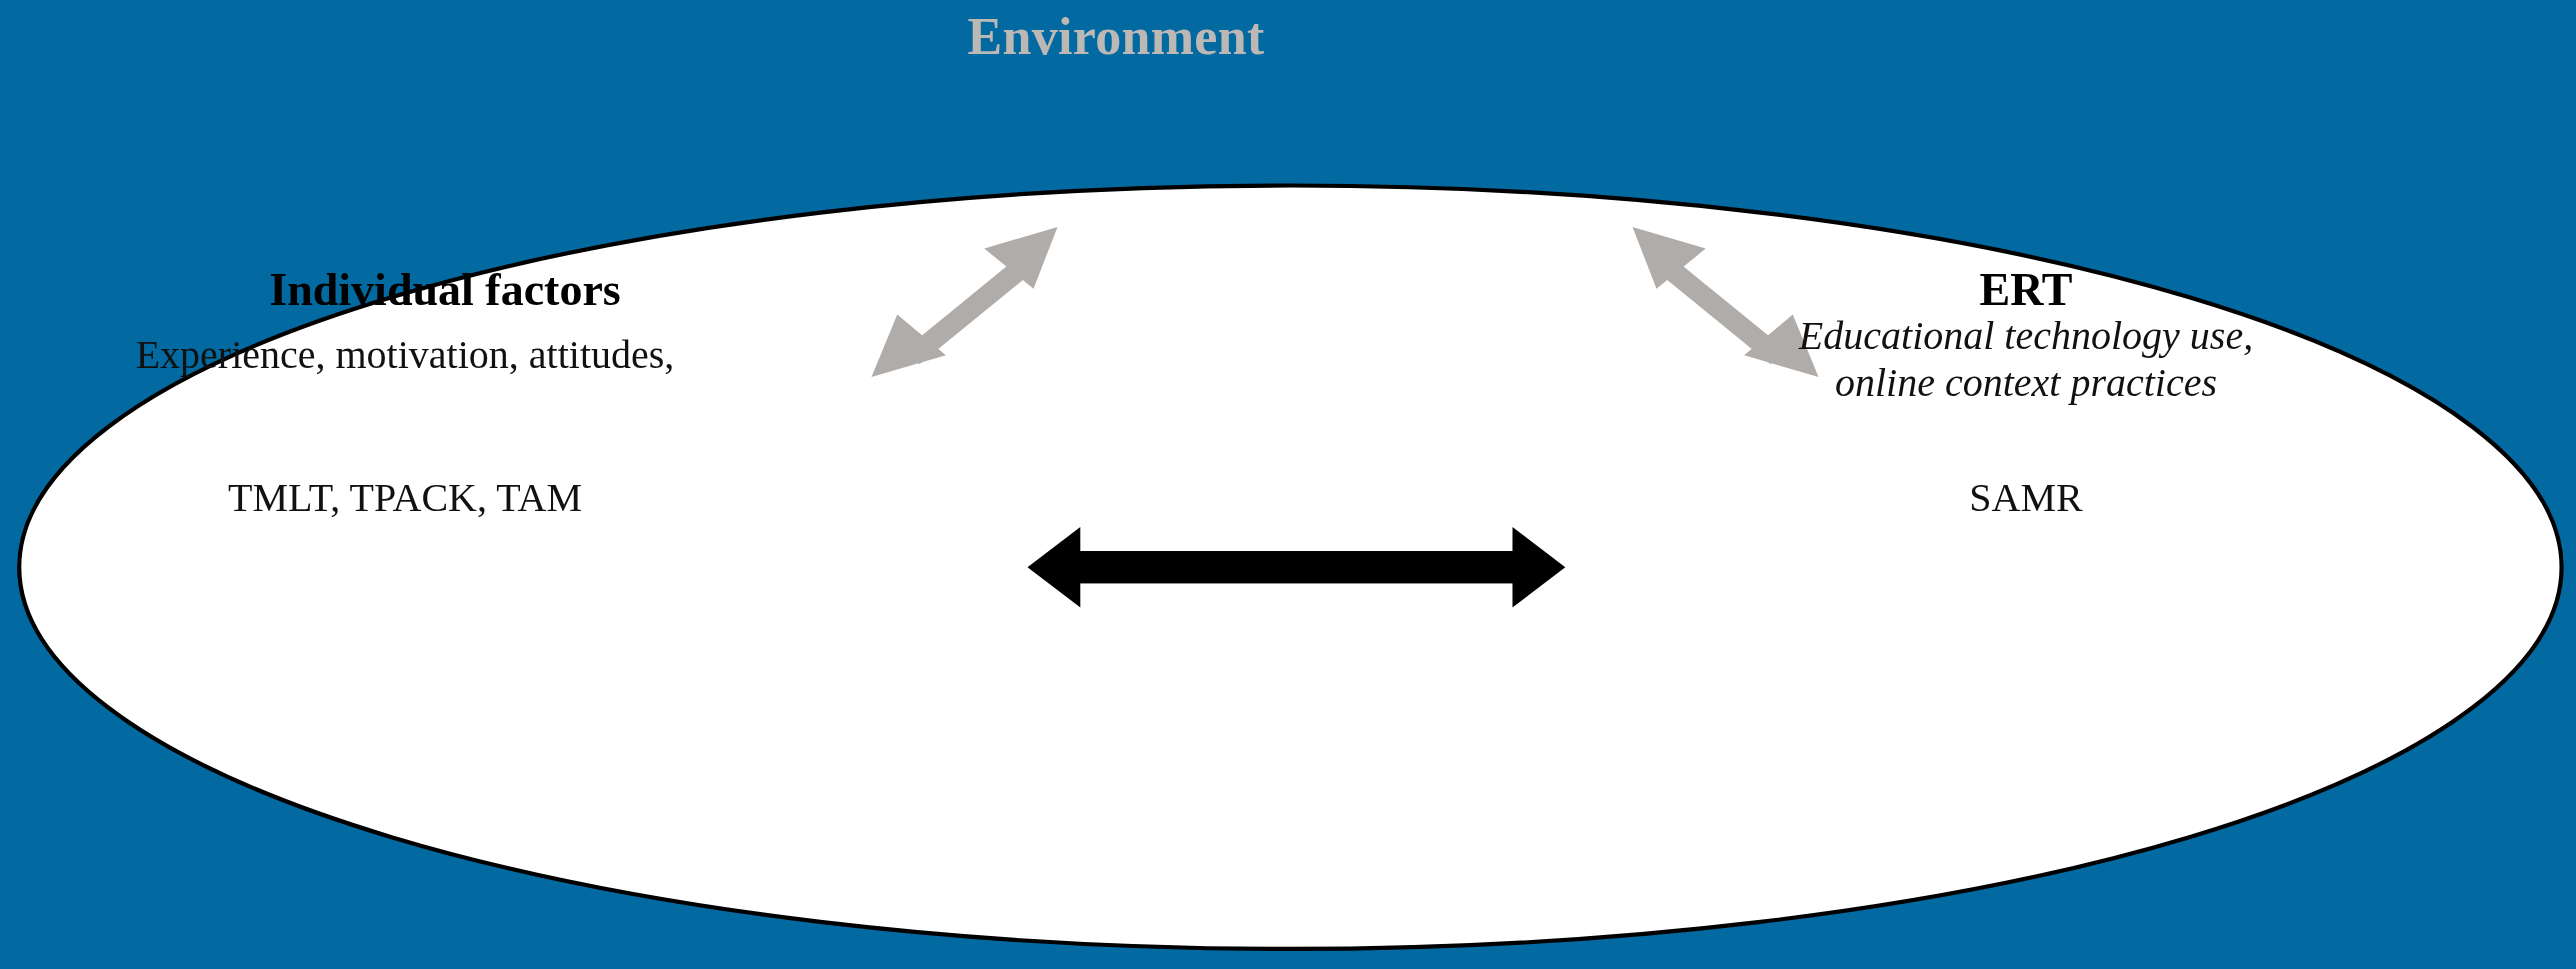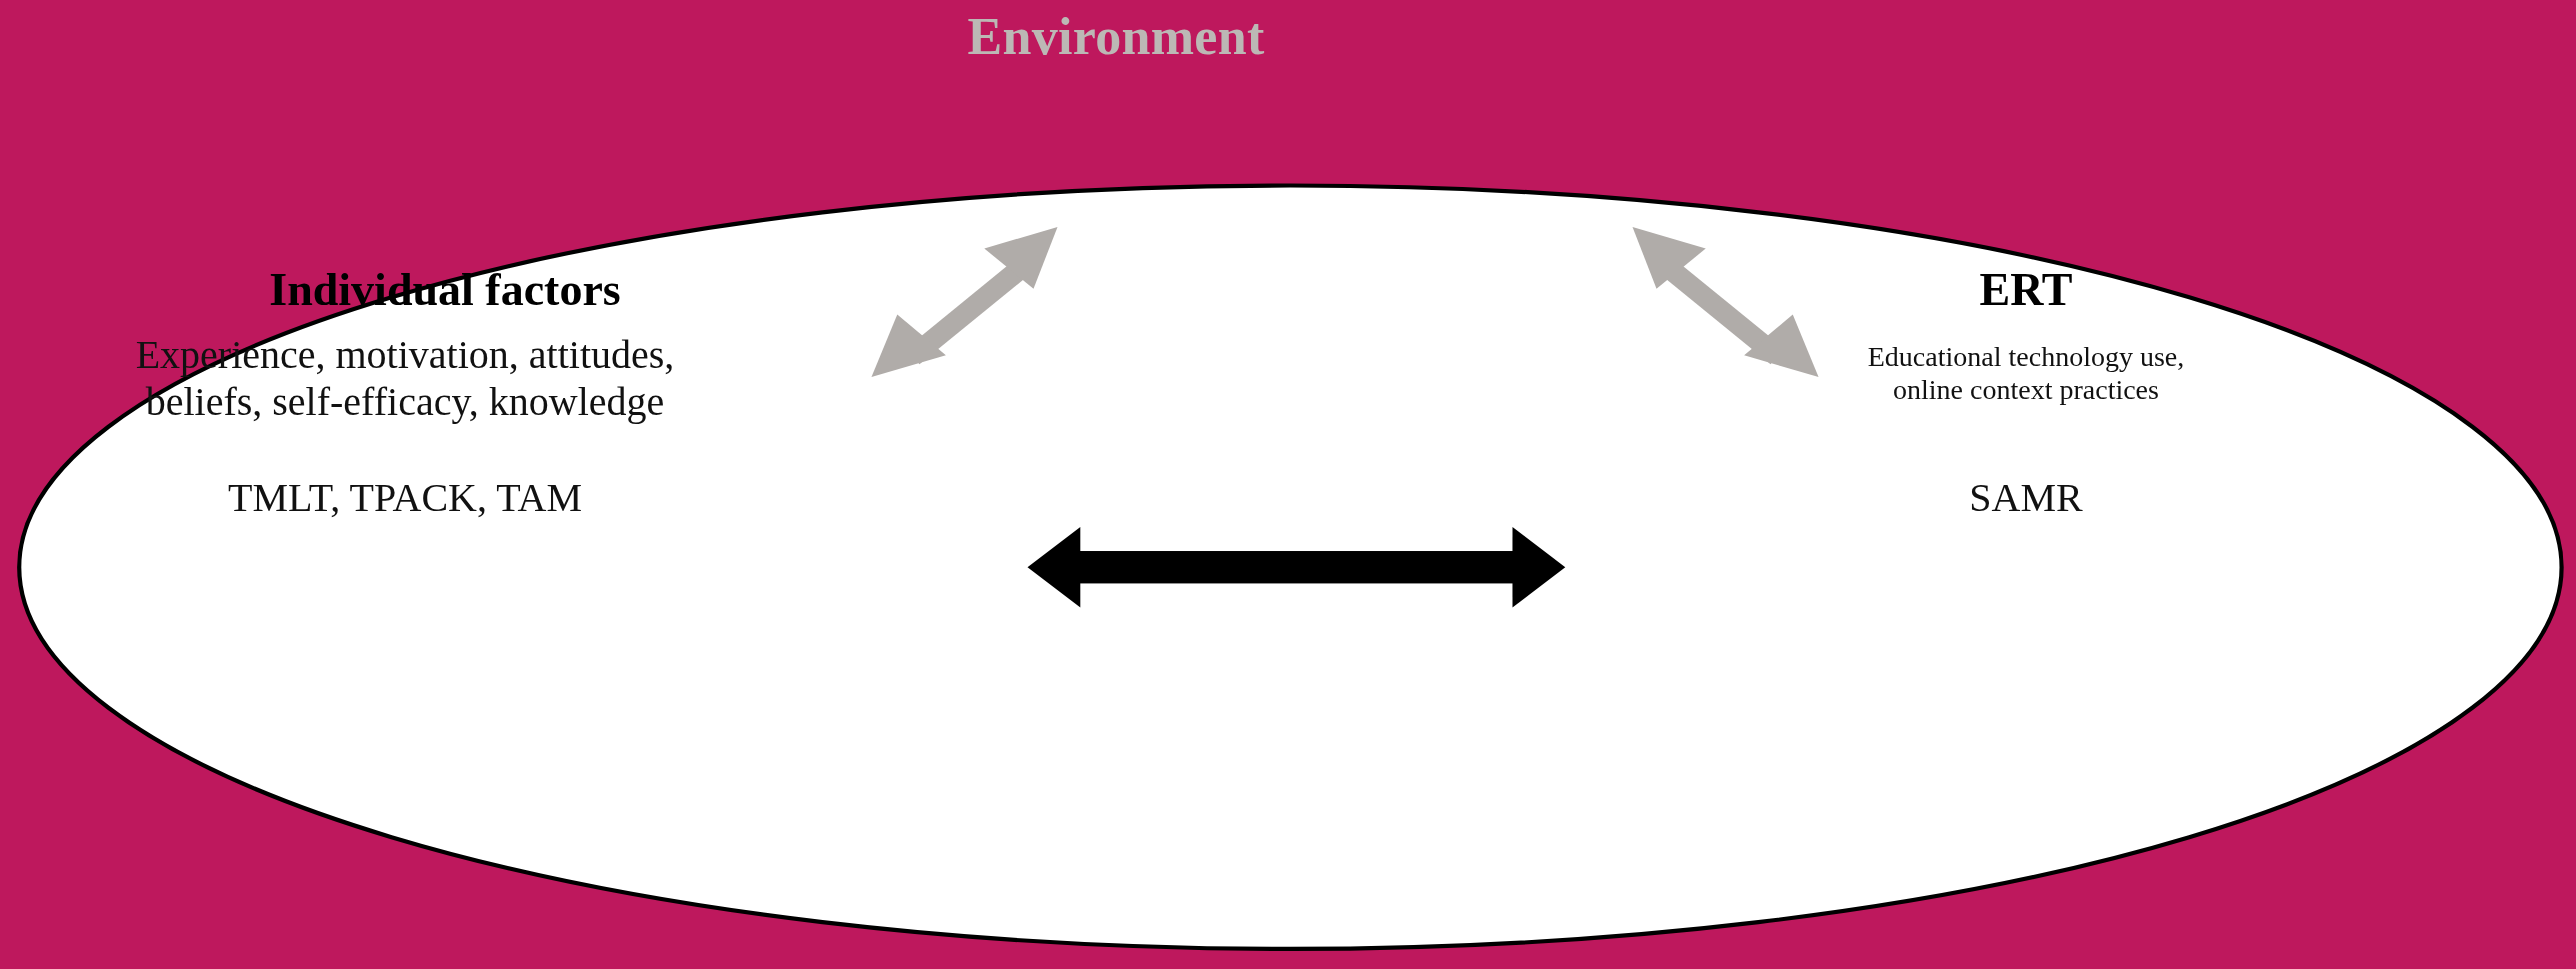--- a/index.html
+++ b/index.html
@@ -7,21 +7,21 @@
     padding: 0;
     background: #ffffff;
   }
   body {
     font-family: "Liberation Serif", "DejaVu Serif", serif;
   }
   #stage {
     position: relative;
     width: 2576px;
     height: 970px;
-    background: #be185d;
+    background: #0369a1;
     overflow: hidden;
   }
   #diagram-svg {
     position: absolute;
     left: 0;
     top: 0;
     width: 2576px;
     height: 970px;
   }
   .txt {
@@ -82,26 +82,27 @@
   #right-heading {
     left: 1621px;
     top: 263px;
     width: 810px;
     font-size: 46px;
     font-weight: bold;
     color: #000000;
   }
   #right-body {
     left: 1621px;
-    top: 340px;
+    top: 312px;
     width: 810px;
-    font-size: 28px;
+    font-size: 40px;
     font-weight: normal;
     color: #111111;
     white-space: normal;
+    font-style: italic;
   }
   #right-models {
     left: 1621px;
     top: 474px;
     width: 810px;
     font-size: 40px;
     font-weight: normal;
     color: #111111;
   }
 </style>
@@ -134,21 +135,20 @@
 
   </svg>
 
   <div class="txt" id="env-title">Environment</div>
 
 
   <div class="txt" id="left-heading">Individual factors</div>
 
   <div class="txt" id="left-body">
     <span>Experience, motivation, attitudes,</span><br>
-    <span>beliefs, self-efficacy, knowledge</span>
   </div>
 
   <div class="txt" id="left-models">TMLT, TPACK, TAM</div>
 
   <div class="txt" id="right-heading">ERT</div>
 
   <div class="txt" id="right-body">
     <span>Educational technology use,</span><br>
     <span>online context practices</span>
   </div>

